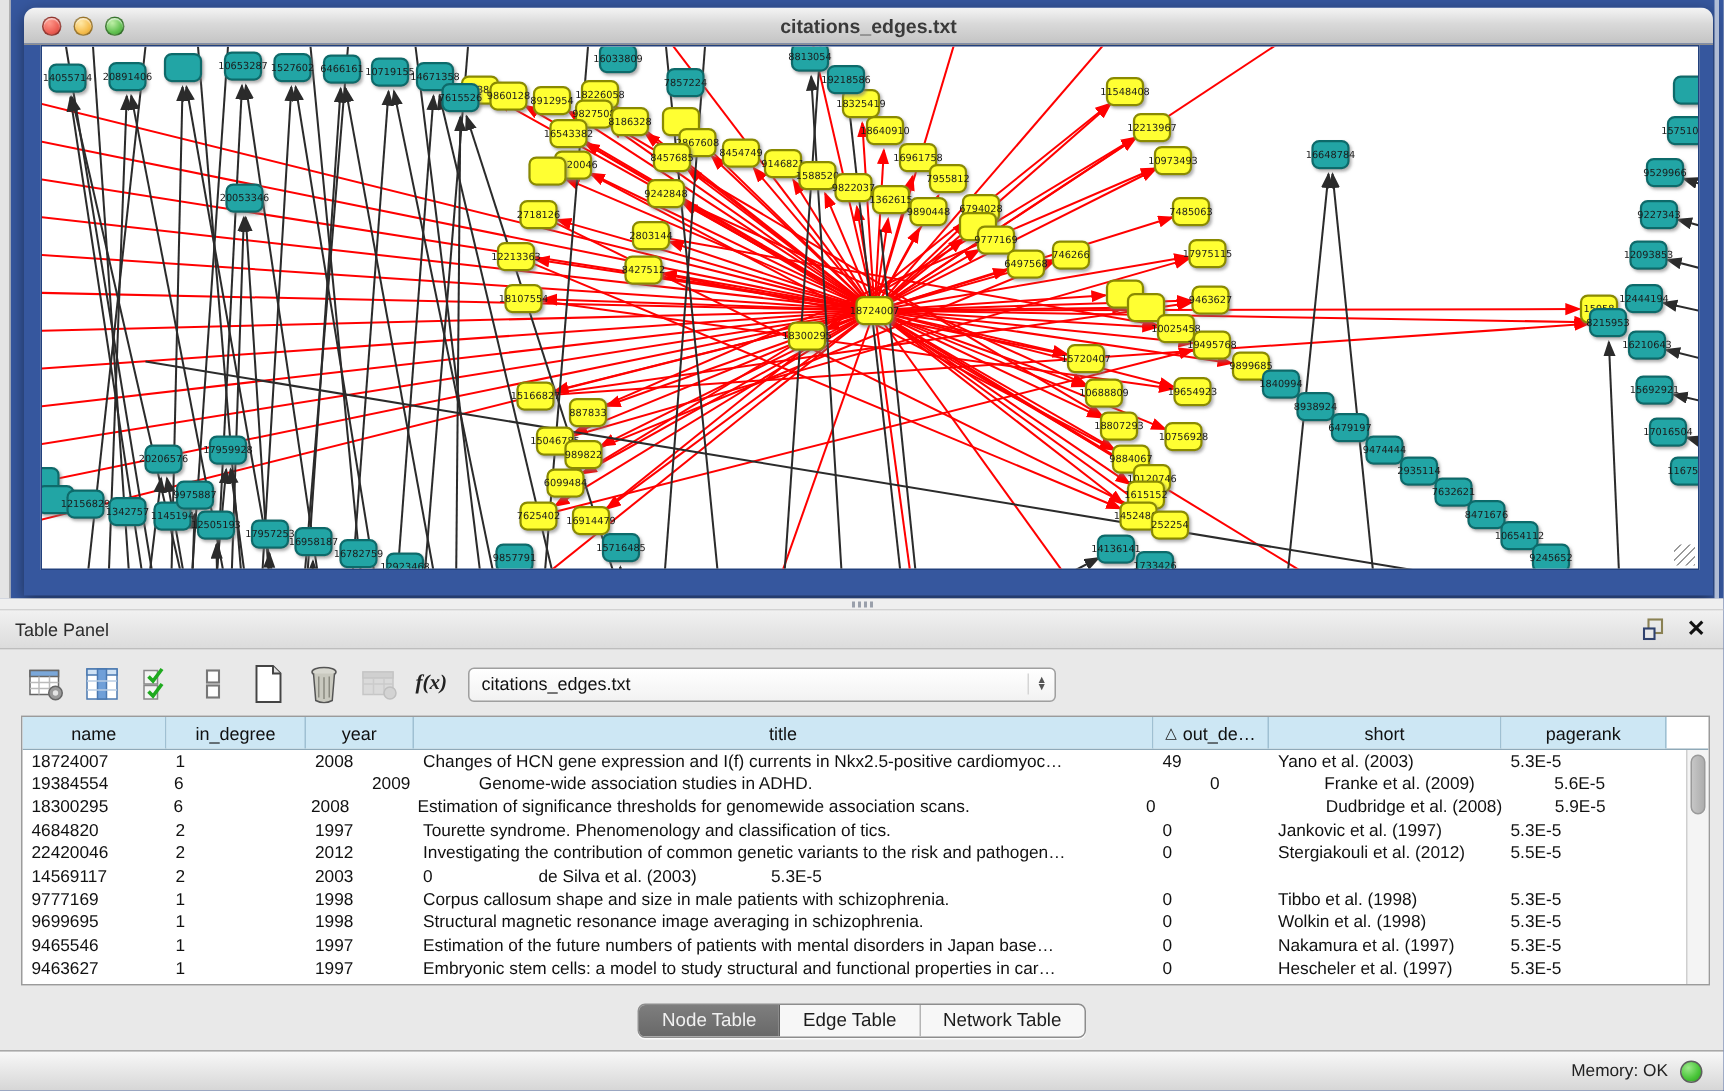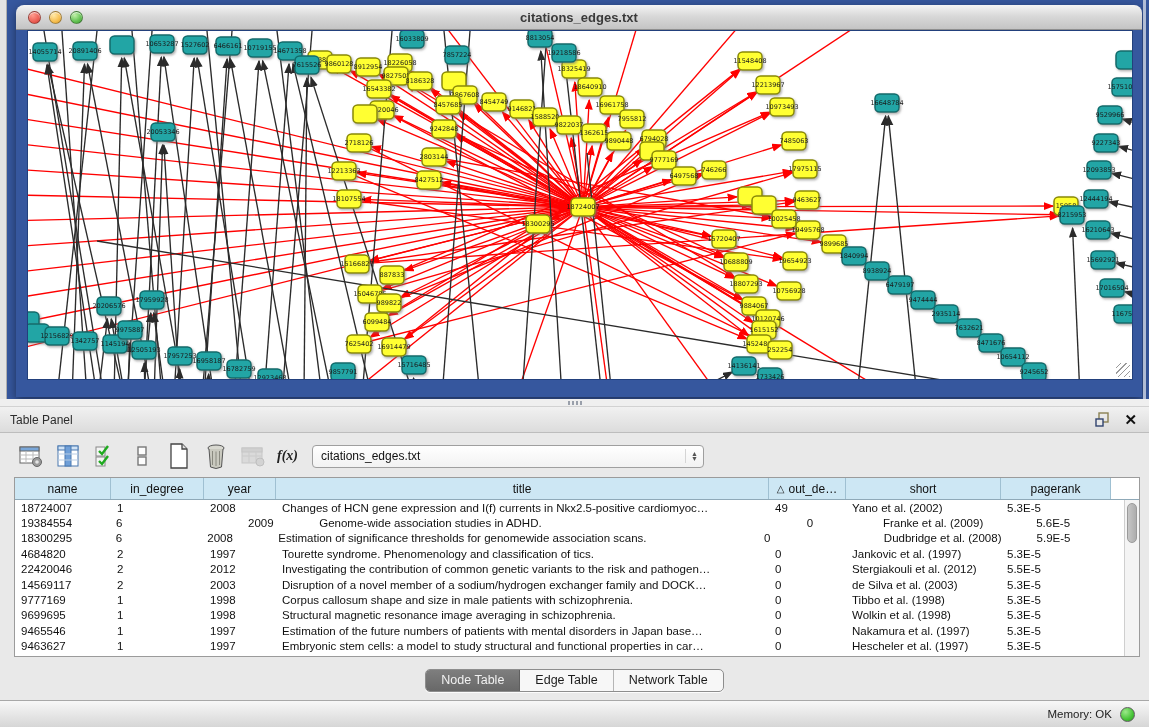--- a/index.html
+++ b/index.html
@@ -855,21 +855,21 @@
         <div class="th" style="width: 155px;">short</div>
         <div class="th" style="width: 110px;">pagerank</div>
       </div>
     <div class="tbody" id="tbody">
         <div class="tr">
           <div class="td" style="width: 96px;">18724007</div>
           <div class="td" style="width: 93px;">1</div>
           <div class="td" style="width: 72px;">2008</div>
           <div class="td" style="width: 493px;">Changes of HCN gene expression and I(f) currents in Nkx2.5-positive cardiomyoc…</div>
           <div class="td" style="width: 77px;">49</div>
-          <div class="td" style="width: 155px;">Yano et al. (2002)</div>
+          <div class="td" style="width: 155px;">Yano et al. (2003)</div>
           <div class="td" style="width: 110px;">5.3E-5</div>
         </div>
         <div class="tr">
           <div class="td" style="width: 96px;">19384554</div>
           <div class="td" style="width: 93px;">6</div>
           <div class="td" style="width: 72px; margin-left: 40px;">2009</div>
           <div class="td" style="width: 493px;">Genome-wide association studies in ADHD.</div>
           <div class="td" style="width: 77px;">0</div>
           <div class="td" style="width: 155px;">Franke et al. (2009)</div>
           <div class="td" style="width: 110px;">5.6E-5</div>
@@ -898,21 +898,20 @@
           <div class="td" style="width: 72px;">2012</div>
           <div class="td" style="width: 493px;">Investigating the contribution of common genetic variants to the risk and pathogen…</div>
           <div class="td" style="width: 77px;">0</div>
           <div class="td" style="width: 155px;">Stergiakouli et al. (2012)</div>
           <div class="td" style="width: 110px;">5.5E-5</div>
         </div>
         <div class="tr">
           <div class="td" style="width: 96px;">14569117</div>
           <div class="td" style="width: 93px;">2</div>
           <div class="td" style="width: 72px;">2003</div>
-          <div class="td" style="width: 493px;">Disruption of a novel member of a sodium/hydrogen exchanger family and DOCK…</div>
           <div class="td" style="width: 77px;">0</div>
           <div class="td" style="width: 155px;">de Silva et al. (2003)</div>
           <div class="td" style="width: 110px;">5.3E-5</div>
         </div>
         <div class="tr">
           <div class="td" style="width: 96px;">9777169</div>
           <div class="td" style="width: 93px;">1</div>
           <div class="td" style="width: 72px;">1998</div>
           <div class="td" style="width: 493px;">Corpus callosum shape and size in male patients with schizophrenia.</div>
           <div class="td" style="width: 77px;">0</div>

